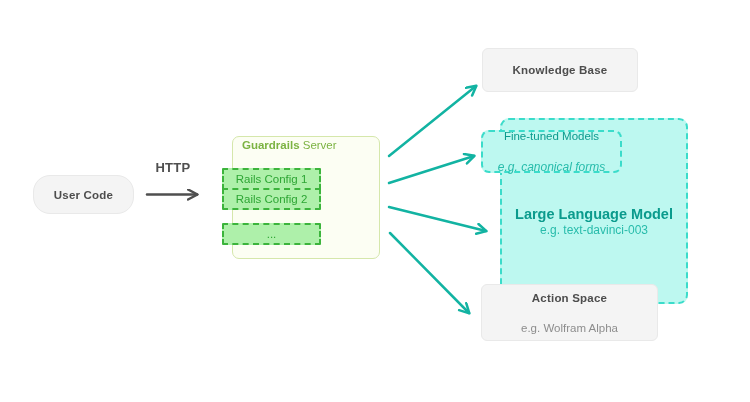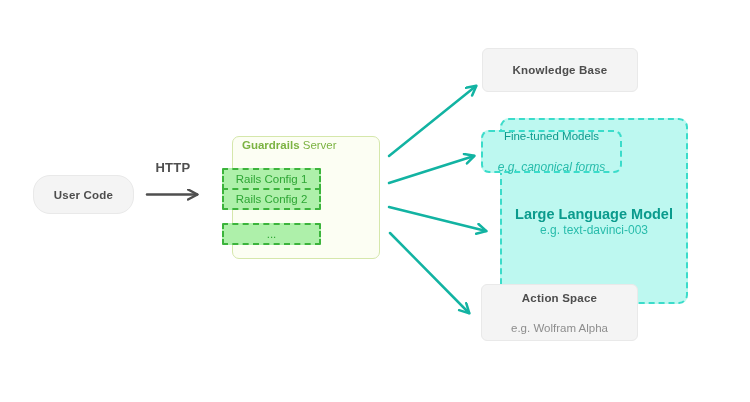--- a/index.html
+++ b/index.html
@@ -27,21 +27,21 @@
   .teal-box{background:var(--teal-fill);border:2px dashed var(--teal-border);}
   #llm{left:500px;top:118px;width:188px;height:186px;border-radius:9px;padding-top:20px;}
   #llm .title{font-weight:bold;font-size:14.5px;color:var(--teal-text);}
   #llm .sub{font-size:12px;color:var(--teal-text-light);margin-top:1px;}
   #fine-tuned{left:481px;top:130px;width:141px;height:43px;border-radius:8px;z-index:2;}
   #fine-tuned .title{font-weight:normal;font-size:11.5px;color:var(--teal-text);}
   #fine-tuned .sub{font-size:12px;color:var(--teal-text-light);margin-top:18px;font-style:italic;}
 
   #user-code{left:33px;top:175px;width:101px;height:39px;border-radius:17px;}
   #knowledge-base{left:482px;top:48px;width:156px;height:44px;}
-  #action-space{left:481px;top:284px;width:157px;height:57px;}
+  #action-space{left:481px;top:284px;width:177px;height:57px;}
 
   #http-label{position:absolute;left:144px;top:160px;width:58px;text-align:center;
               font-size:13px;font-weight:bold;color:var(--http-arrow);letter-spacing:.3px;}
 
   #arrow-layer{position:absolute;left:0;top:0;z-index:3;pointer-events:none;}
   .arrow{fill:none;stroke:var(--arrow);stroke-width:2.5;stroke-linecap:round;}
   .arrow-gray{fill:none;stroke:var(--http-arrow);stroke-width:2.5;stroke-linecap:round;}
   .head-teal{fill:none;stroke:var(--arrow);stroke-width:2.5;stroke-linecap:round;stroke-linejoin:round;}
   .head-gray{fill:none;stroke:var(--http-arrow);stroke-width:2.5;stroke-linecap:round;stroke-linejoin:round;}
 </style>

